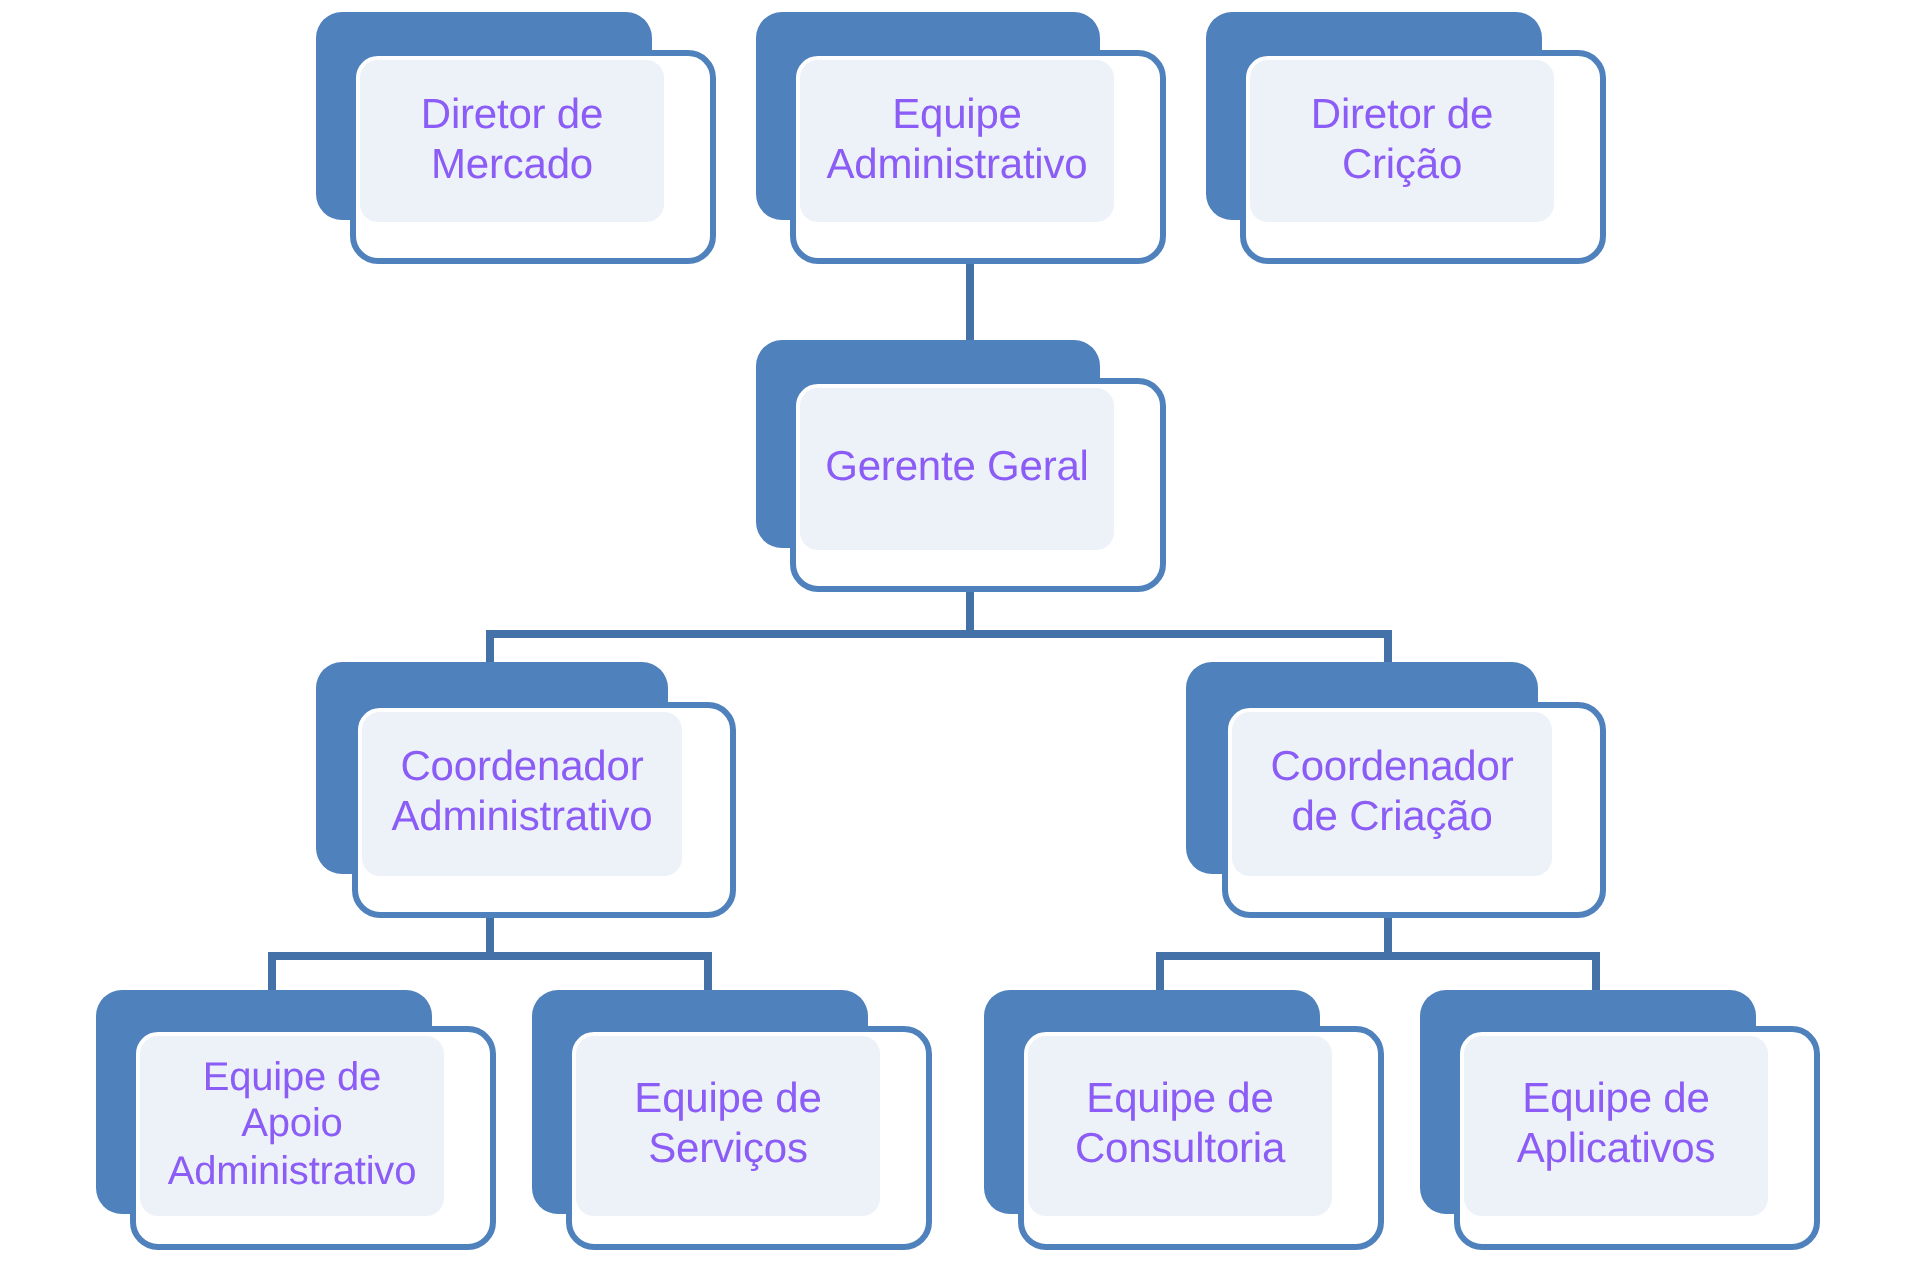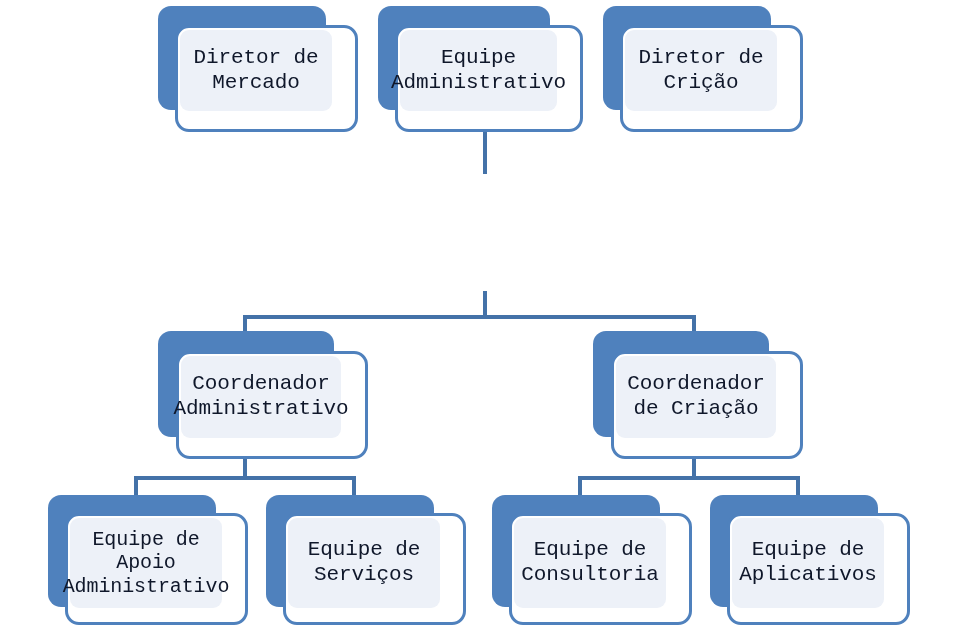--- a/index.html
+++ b/index.html
@@ -51,22 +51,22 @@
   .node .panel {
     position: absolute;
     background: #EDF1F8;
     border-radius: 9px;
     box-sizing: border-box;
     display: flex;
     align-items: center;
     justify-content: center;
   }
   .node .label {
-    color: #0f172a;
-    font-family: Liberation Mono, monospace;
+    color: #8b5cf6;
+    font-family: Liberation Sans, sans-serif;
     font-size: 21px;
     line-height: 1.17;
     text-align: center;
     white-space: pre-line;
     letter-spacing: -0.1px;
     padding: 0 4px;
   }
   .node.small-label .label { font-size: 20px; }
 </style>
 </head>
@@ -111,20 +111,27 @@
 
   <div class="node" style="left:603px; top:6px; width:200px; height:126px;">
     <div class="shadow" style="width:168px; height:104px;"></div>
     <div class="frame" style="left:17px; top:19px; width:183px; height:107px;"></div>
     <div class="panel" style="left:22px; top:24px; width:152px; height:81px;">
       <span class="label">Diretor de
 Crição</span>
     </div>
   </div>
 
+  <div class="node" style="left:378px; top:170px; width:205px; height:126px;">
+    <div class="shadow" style="width:172px; height:104px;"></div>
+    <div class="frame" style="left:17px; top:19px; width:188px; height:107px;"></div>
+    <div class="panel" style="left:22px; top:24px; width:157px; height:81px;">
+      <span class="label">Gerente Geral</span>
+    </div>
+  </div>
 
   <div class="node" style="left:158px; top:331px; width:210px; height:128px;">
     <div class="shadow" style="width:176px; height:106px;"></div>
     <div class="frame" style="left:18px; top:20px; width:192px; height:108px;"></div>
     <div class="panel" style="left:23px; top:25px; width:160px; height:82px;">
       <span class="label">Coordenador
 Administrativo</span>
     </div>
   </div>
 

